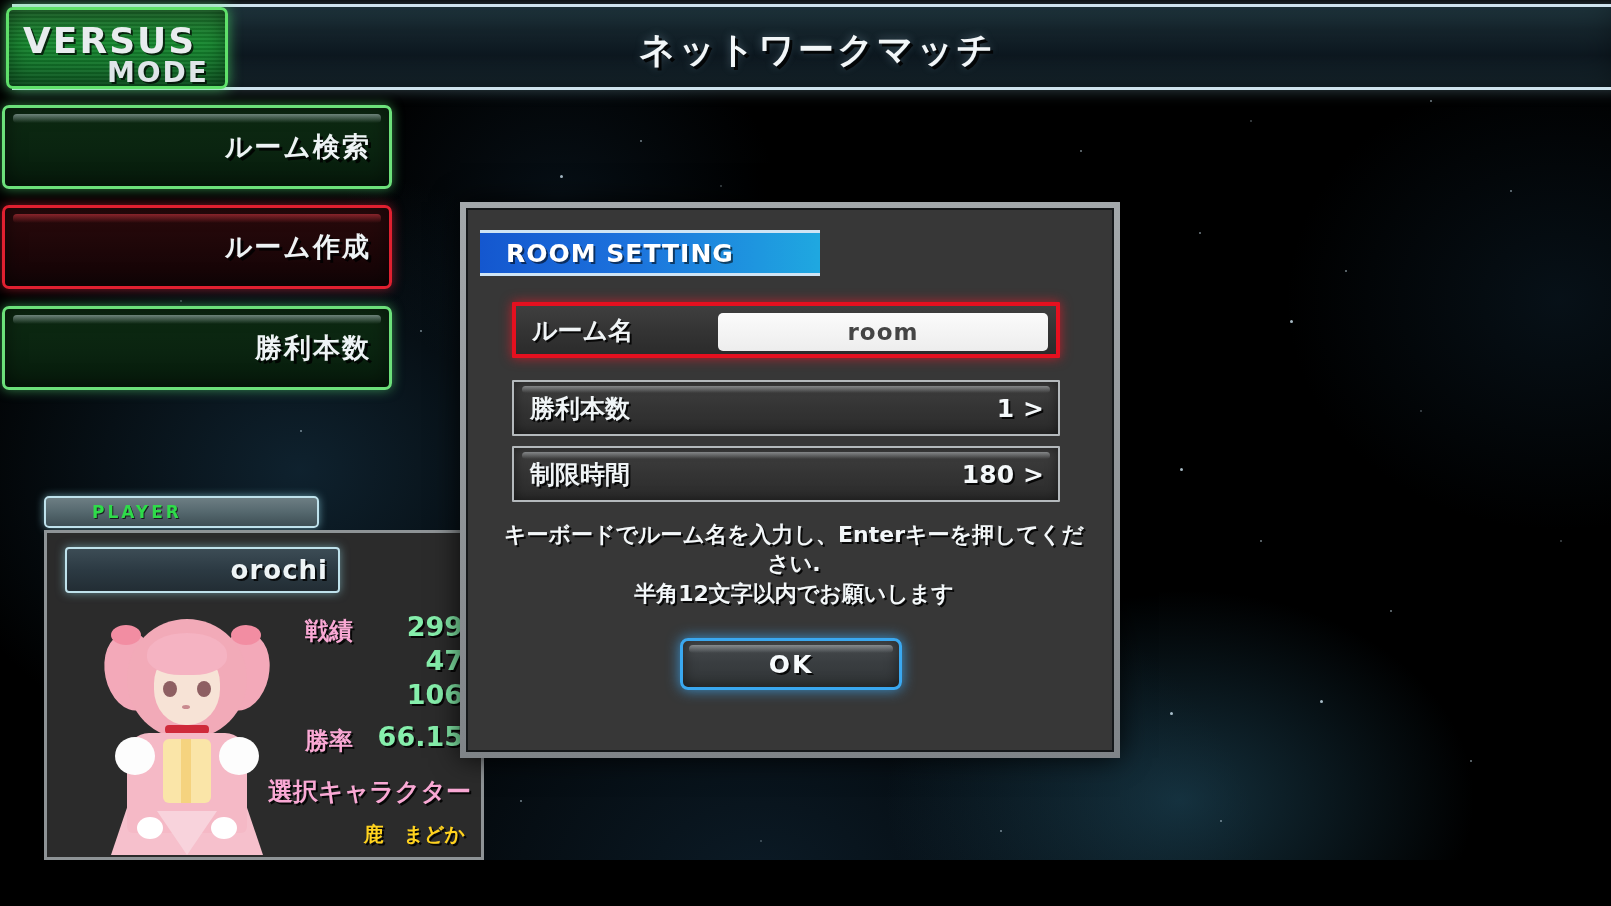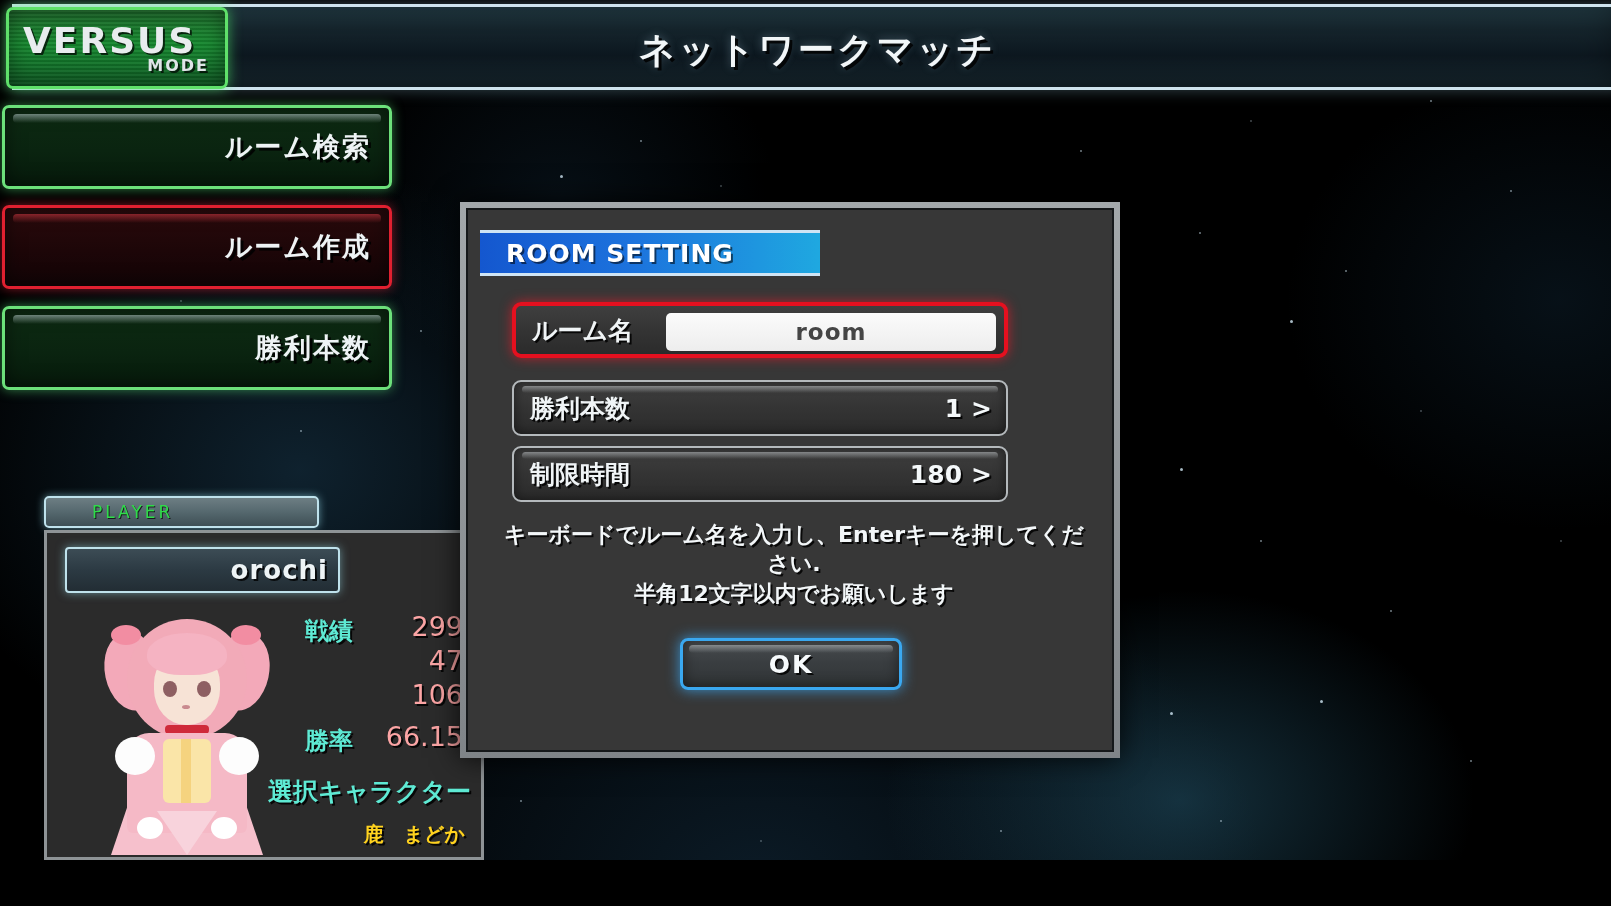--- a/index.html
+++ b/index.html
@@ -66,21 +66,21 @@
   }
   .versus-main {
     position:absolute; left:14px; top:10px;
     font-size:36px; font-weight:bold; letter-spacing:2px;
     color:#e8ecee;
     font-family:"DejaVu Sans", sans-serif;
     text-shadow:2px 2px 0 rgba(0,0,0,.7);
   }
   .versus-sub {
     position:absolute; right:16px; top:46px;
-    font-size:16px; font-weight:bold; letter-spacing:2px;
+    font-size:28px; font-weight:bold; letter-spacing:2px;
     color:#dfe5e8;
     text-shadow:2px 2px 0 rgba(0,0,0,.7);
   }
 
   
   .menu-btn {
     position:absolute; left:2px; width:390px; height:84px;
     border-radius:7px;
     display:flex; align-items:center; justify-content:flex-end;
     padding-right:18px;
@@ -109,21 +109,21 @@
 
   
   .player-tab {
     position:absolute; left:44px; top:496px; width:275px; height:32px;
     background:linear-gradient(180deg,#6d7e83 0%, #55686e 50%, #3e4f55 100%);
     border:2px solid #bfe2ec; border-radius:5px;
     box-shadow:0 0 9px rgba(150,220,235,.6);
   }
   .player-tab span {
     position:absolute; left:46px; top:4px;
-    color:#2fdb4a; font-size:17px; font-weight:normal; letter-spacing:3px;
+    color:#2fdb4a; font-size:17px; font-weight:bold; letter-spacing:3px;
     text-shadow:1px 1px 0 rgba(0,0,0,.7);
     text-align:center;
   }
   .player-card {
     position:absolute; left:44px; top:530px; width:440px; height:330px;
     background:#2b2b2b;
     border:3px solid #8e9396;
     box-shadow:inset 0 0 22px rgba(0,0,0,.6);
     overflow:hidden;
   }
@@ -158,25 +158,25 @@
   .p-bodice{position:absolute;left:66px;top:134px;width:48px;height:64px;background:#fae5a8;border-radius:6px;}
   .p-bodice-stripe{position:absolute;left:84px;top:134px;width:10px;height:64px;background:#f5d37f;}
   .p-sleeve-l{position:absolute;left:18px;top:132px;width:40px;height:38px;border-radius:50%;background:#fdfdfd;}
   .p-sleeve-r{position:absolute;left:122px;top:132px;width:40px;height:38px;border-radius:50%;background:#fdfdfd;}
   .p-skirt{position:absolute;left:14px;top:196px;width:152px;height:54px;background:#f6c0cc;clip-path:polygon(12% 0,88% 0,100% 100%,0 100%);}
   .p-skirt-tip{position:absolute;left:60px;top:206px;width:60px;height:44px;background:#f8d3dc;clip-path:polygon(50% 100%,0 0,100% 0);}
   .p-hand-l{position:absolute;left:40px;top:212px;width:26px;height:22px;border-radius:50%;background:#fff;}
   .p-hand-r{position:absolute;left:114px;top:212px;width:26px;height:22px;border-radius:50%;background:#fff;}
 
   .stat-label {
-    position:absolute; color:#5eead4; font-size:24px; font-weight:bold;
+    position:absolute; color:#f9a8d4; font-size:24px; font-weight:bold;
     text-shadow:2px 2px 0 rgba(0,0,0,.85);
   }
   .stat-value {
-    position:absolute; color:#fca5a5; font-size:27px; font-weight:normal;
+    position:absolute; color:#86efac; font-size:27px; font-weight:bold;
     text-shadow:2px 2px 0 rgba(0,0,0,.85); text-align:left;
   }
   .charname {
     position:absolute; color:#ffd21e; font-size:20px; font-weight:bold;
     text-shadow:2px 2px 0 rgba(0,0,0,.85);
   }
 
   
   .dlg-frame {
     position:absolute; left:460px; top:202px; width:660px; height:556px;
@@ -196,23 +196,23 @@
     border-top:3px solid #cfe4f4; border-bottom:3px solid #cfe4f4;
     display:flex; align-items:center; padding-left:16px;
   }
   .dlg-title span {
     color:#fff; font-size:25px; font-weight:bold; letter-spacing:1px;
     text-shadow:2px 2px 0 rgba(0,0,0,.55);
     margin-left:10px;
   }
 
   .field-row {
-    position:absolute; left:44px; width:496px; height:56px;
+    position:absolute; left:44px; width:548px; height:56px;
     background:linear-gradient(180deg,#3f3f3f 0%, #343434 50%, #2b2b2b 100%);
-    border-radius:9px;
+    border-radius:1px;
     display:flex; align-items:center;
   }
   .field-row .sheen2 {
     position:absolute; left:8px; right:8px; top:4px; height:7px;
     background:linear-gradient(180deg, rgba(210,215,218,.5), rgba(210,215,218,0));
     border-radius:4px;
   }
   .field-row.highlight {
     border:4px solid #e5101f;
     box-shadow:0 0 12px rgba(230,25,40,.75);

